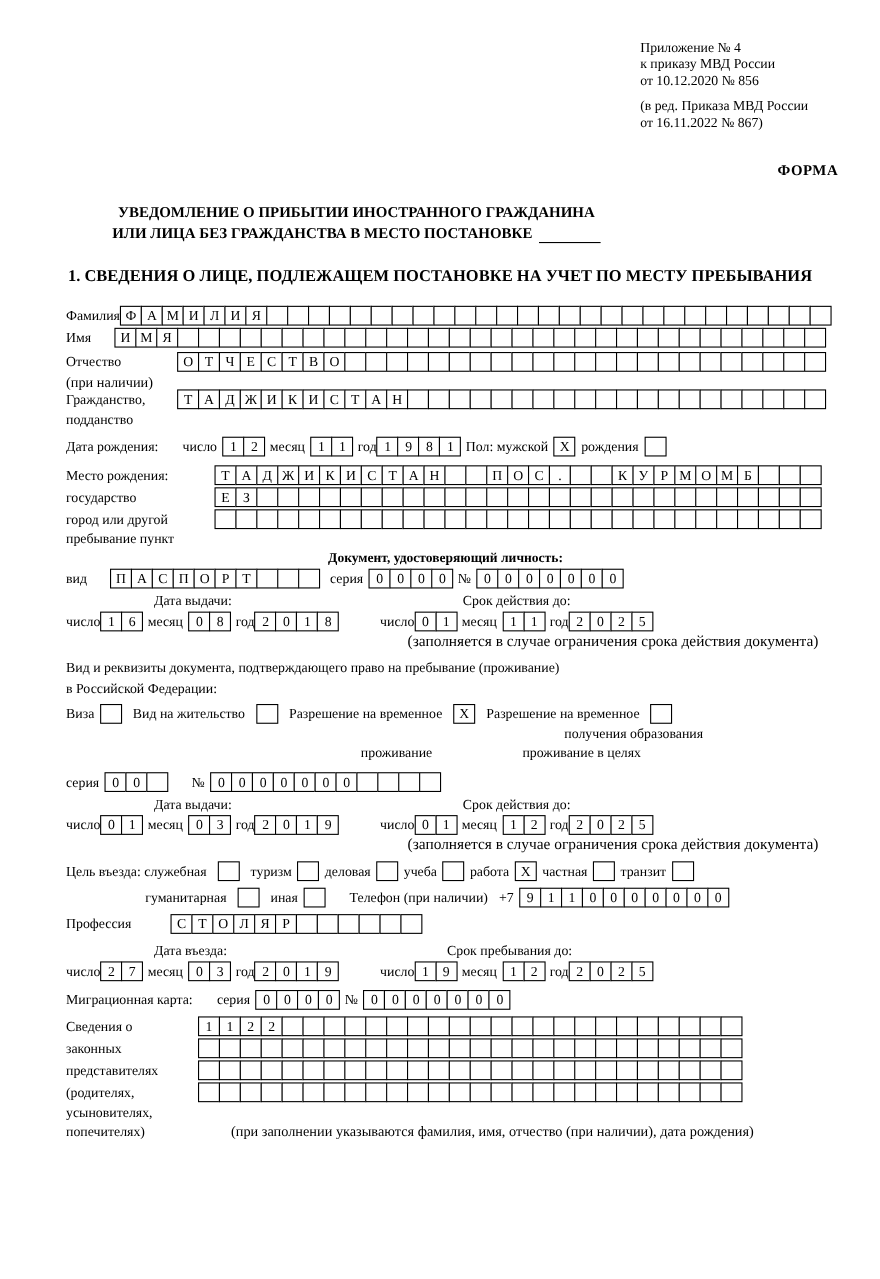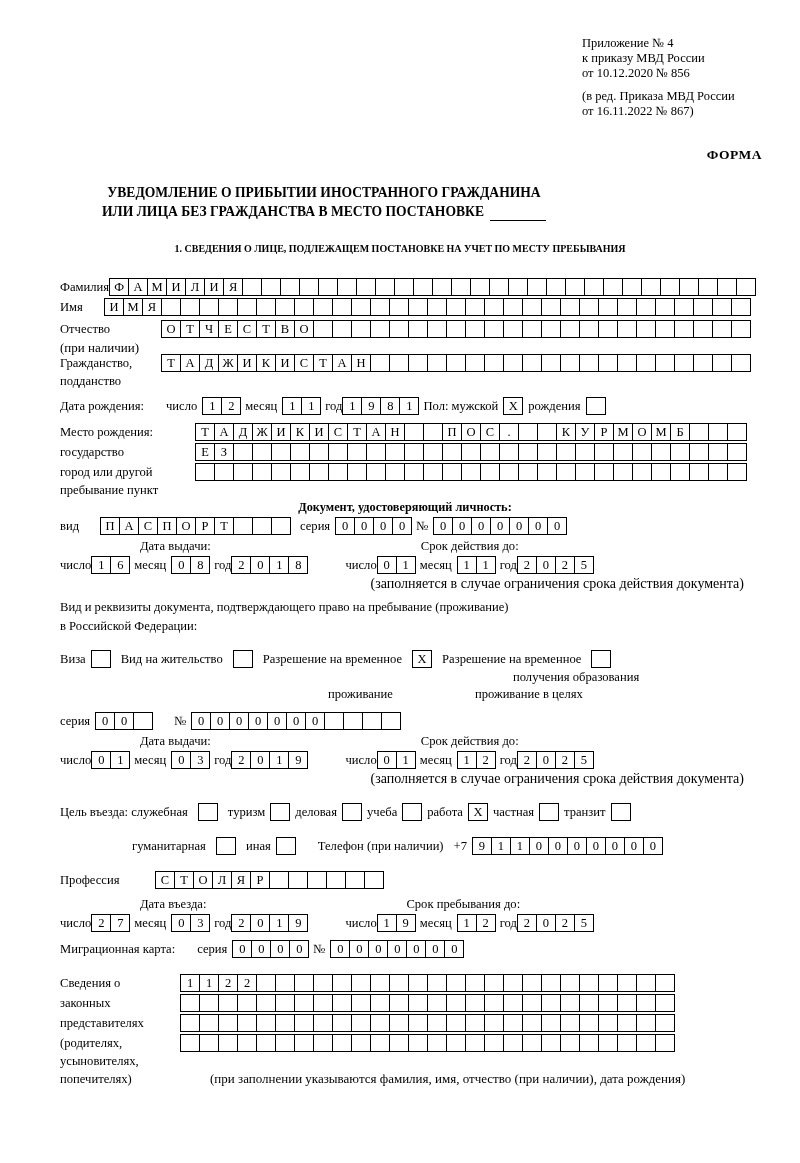--- a/index.html
+++ b/index.html
@@ -58,21 +58,21 @@
     vertical-align: bottom;
     margin-left: 6px;
   }
   .section1 {
     position: absolute;
     top: 243px;
     left: 0;
     width: 800px;
     text-align: center;
     font-weight: bold;
-    font-size: 10px;
+    font-size: 15px;
   }
 
   .body {
     position: absolute;
     top: 278px;
     left: 60px;
     width: 690px;
     font-size: 12.6px;
   }
 
@@ -116,21 +116,21 @@
     vertical-align: middle;
   }
   .mini {
     display: inline-flex;
     vertical-align: middle;
   }
   .mini .cell { width: 20px; }
   .small { font-size: 13px; }
   .mt2 { margin-top: 2px; }
   .mt4 { margin-top: 4px; }
-  .mt6 { margin-top: 16px; }
+  .mt6 { margin-top: 6px; }
   .mt8 { margin-top: 8px; }
   .mt10 { margin-top: 10px; }
   .docline {
     text-align: center;
     font-weight: bold;
     font-size: 12.3px;
   }
   .noteline {
     text-align: right;
     font-size: 14px;

